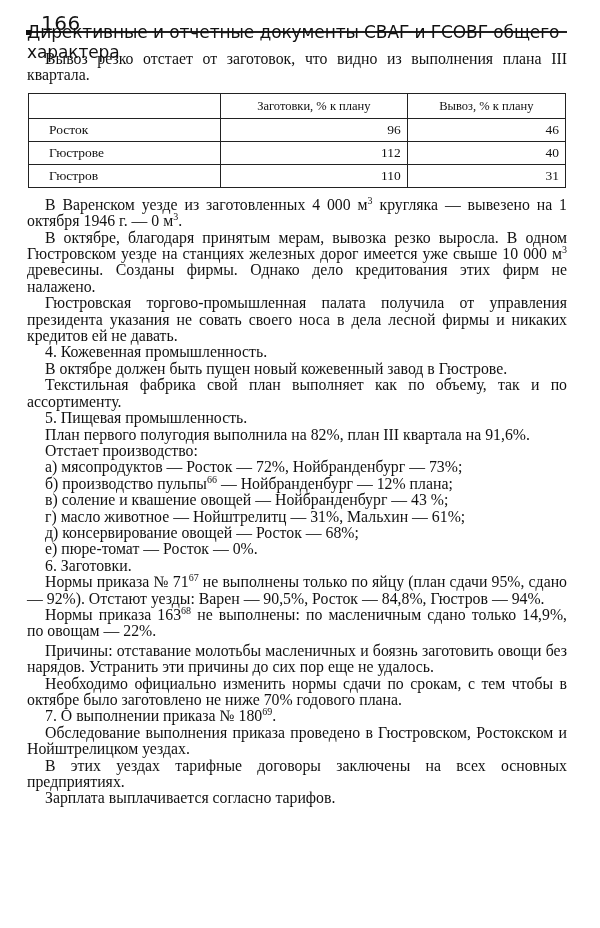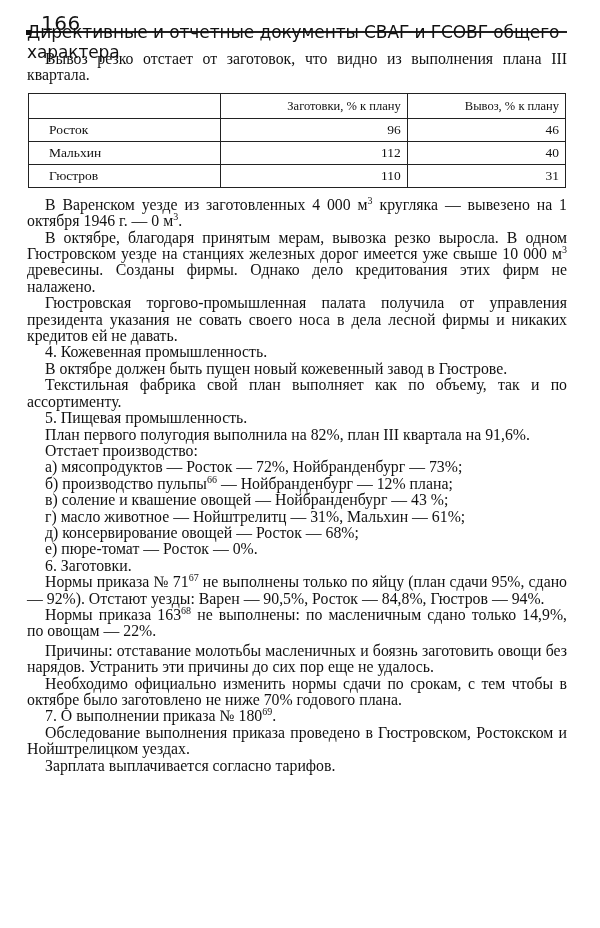--- a/index.html
+++ b/index.html
@@ -30,21 +30,21 @@
   p { margin: 0; text-align: justify; text-indent: 18px; }
   p.gap { margin-top: 3px; }
   sup { font-size: 10px; line-height: 0; vertical-align: 6px; }
   table.data {
     border-collapse: collapse; margin: 9px 0 9px 1px; width: 538px;
     font-size: 13.5px;
   }
   table.data th, table.data td {
     border: 1.5px solid #222; height: 22px; padding: 0 6px;
   }
-  table.data th { font-weight: normal; font-size: 12.5px; height: 24px; text-align: right; }
+  table.data th { font-weight: normal; font-size: 12.5px; height: 24px; }
   table.data td.name { text-align: left; width: 165px; padding-left: 20px; }
   table.data td.num { text-align: right; }
   .list p { text-indent: 18px; }
 </style>
 </head>
 <body>
 
 <div class="running-head">
   <span class="marker"></span>
   <span class="page-no">166</span>
@@ -60,21 +60,21 @@
       <th></th>
       <th>Заготовки, % к плану</th>
       <th>Вывоз, % к плану</th>
     </tr>
     <tr>
       <td class="name">Росток</td>
       <td class="num">96</td>
       <td class="num">46</td>
     </tr>
     <tr>
-      <td class="name">Мальхин</td>
+      <td class="name">Гюстрове</td>
       <td class="num">112</td>
       <td class="num">40</td>
     </tr>
     <tr>
       <td class="name">Гюстров</td>
       <td class="num">110</td>
       <td class="num">31</td>
     </tr>
   </tbody>
     </table>
@@ -96,14 +96,15 @@
     <p>д) консервирование овощей — Росток — 68%;</p>
     <p>е) пюре-томат — Росток — 0%.</p>
   </div>
   <p>6. Заготовки.</p>
   <p><span>Нормы приказа № 71</span><sup>67</sup><span> не выполнены только по яйцу (план сдачи 95%, сдано — 92%). Отстают уезды: Варен — 90,5%, Росток — 84,8%, Гюстров — 94%.</span></p>
   <p><span>Нормы приказа 163</span><sup>68</sup><span> не выполнены: по масленичным сдано только 14,9%, по овощам — 22%.</span></p>
   <p class="gap">Причины: отставание молотьбы масленичных и боязнь заготовить овощи без нарядов. Устранить эти причины до сих пор еще не удалось.</p>
   <p>Необходимо официально изменить нормы сдачи по срокам, с тем чтобы в октябре было заготовлено не ниже 70% годового плана.</p>
   <p><span>7. О выполнении приказа № 180</span><sup>69</sup><span>.</span></p>
   <p>Обследование выполнения приказа проведено в Гюстровском, Ростокском и Нойштрелицком уездах.</p>
+  <p>В этих уездах тарифные договоры заключены на всех основных предприятиях.</p>
   <p>Зарплата выплачивается согласно тарифов.</p>
 </div>
 
 </body></html>

